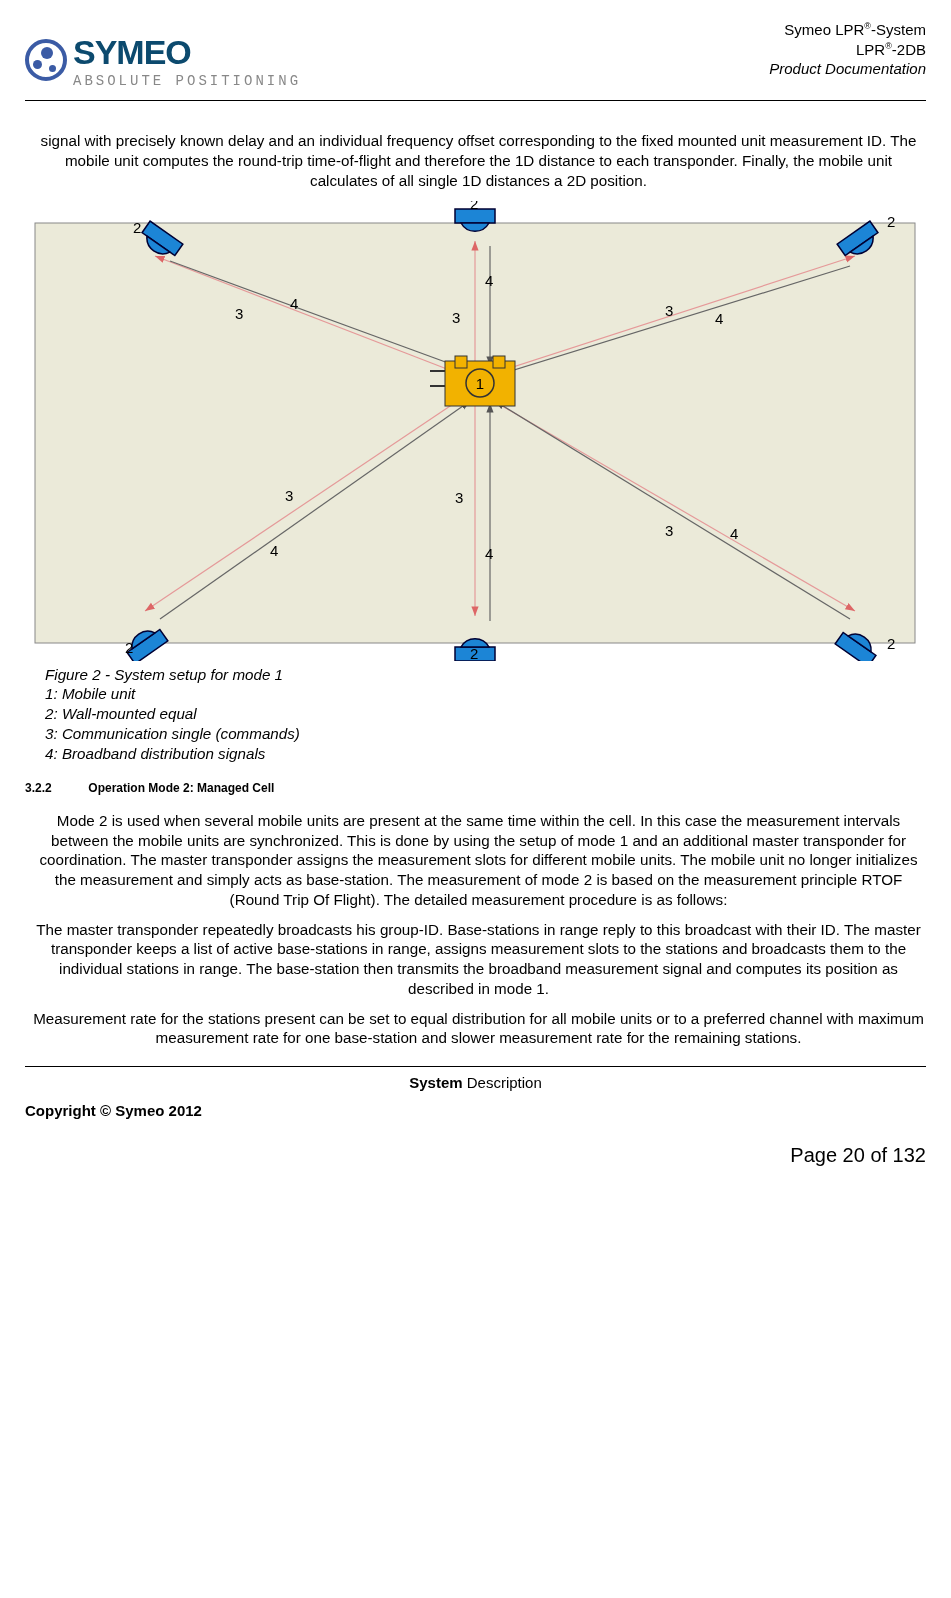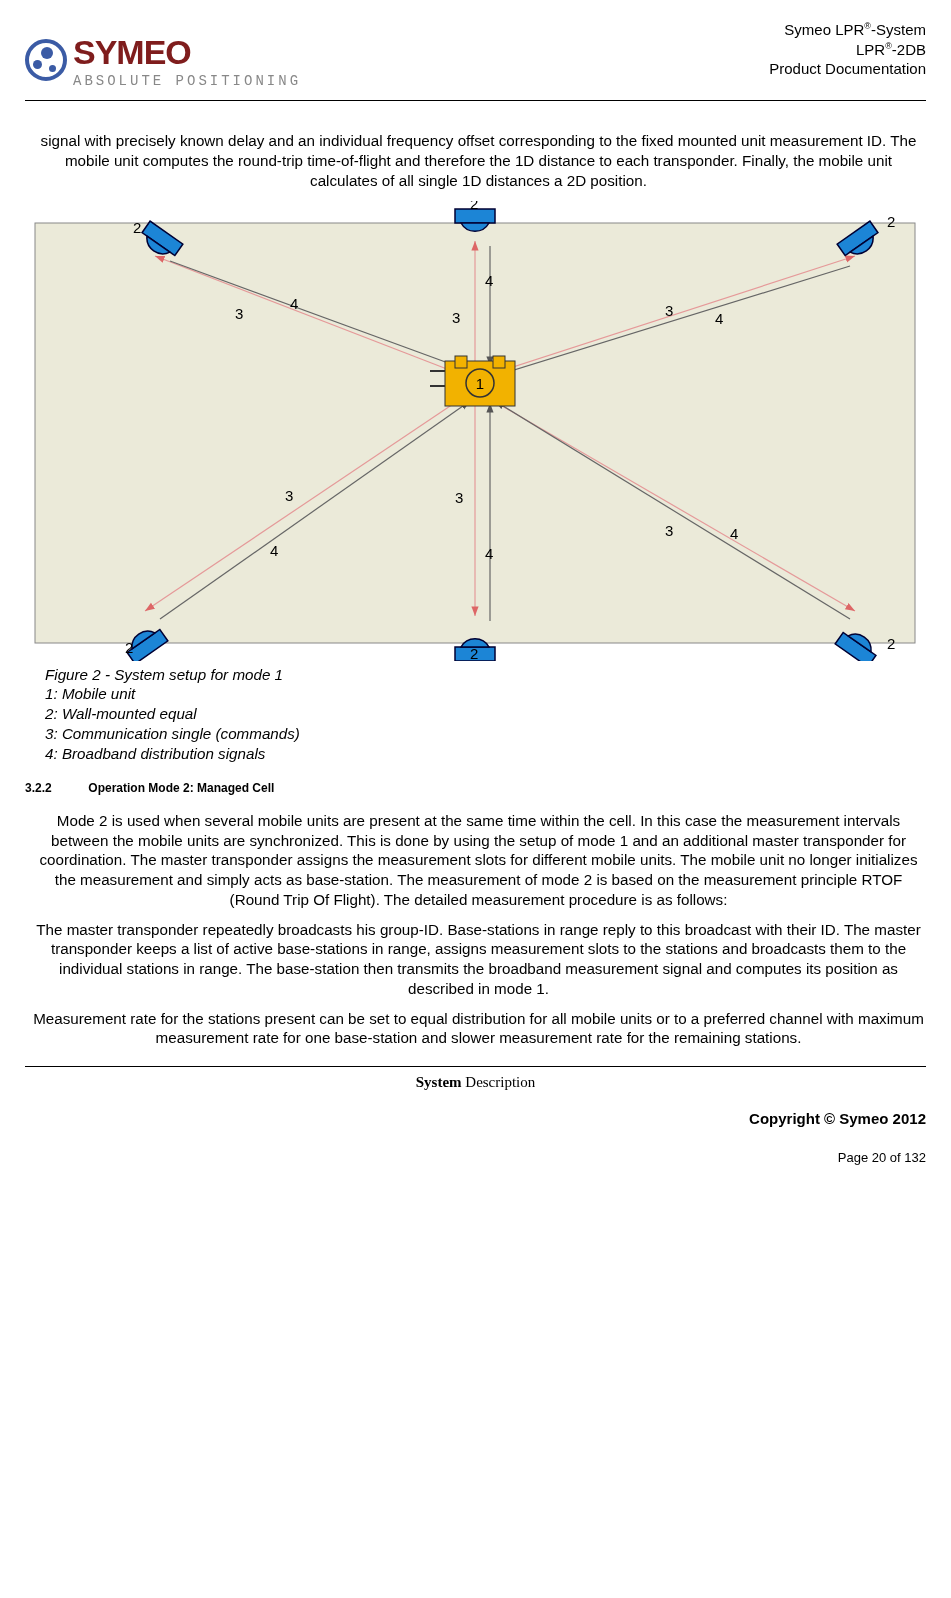--- a/index.html
+++ b/index.html
@@ -31,44 +31,44 @@
     width: 42px; height: 42px;
     border: 4px solid #3b5ba5;
     border-radius: 50%;
     position: relative;
     box-sizing: border-box;
   }
   .logo-c1 { position:absolute; width:12px;height:12px;border-radius:50%;background:#3b5ba5; left:12px; top:4px;}
   .logo-c2 { position:absolute; width:9px;height:9px;border-radius:50%;background:#3b5ba5; left:4px; top:17px;}
   .logo-c3 { position:absolute; width:7px;height:7px;border-radius:50%;background:#3b5ba5; left:20px; top:22px;}
   .logo-text { display:flex; flex-direction:column; }
-  .logo-name { font-size: 34px; font-weight: bold; color:#7f1d1d; letter-spacing:-1px; font-family: Arial Black, Arial, sans-serif;}
+  .logo-name { font-size: 34px; font-weight: bold; color:#0c4a6e; letter-spacing:-1px; font-family: Arial Black, Arial, sans-serif;}
   .logo-tag { font-size: 14px; letter-spacing: 3px; color:#888; margin-top:-2px;font-family:Liberation Mono, monospace;}
   .doc-meta { text-align: right; font-size: 15px; }
   .doc-meta .bold { font-weight: normal; }
   .doc-meta sup { font-size: 9px; }
-  .doc-meta .italic { }
+  .doc-meta .italic { font-style: italic; }
   hr.rule { border:none; border-top:1.5px solid #000; margin: 4px 0 30px 0;}
   hr.rule2 { border:none; border-top:1.5px solid #000; margin: 18px 0 6px 0;}
 
   p { margin: 0 0 10px 6px; text-align: center; }
 
   .fig-box {
     margin: 6px 0 4px 0;
   }
   .fig-box svg { display:block; }
 
   .fig-caption { font-style: italic; margin-top: 2px; line-height:1.3;margin-left:20px; }
 
   h3.sect { font-size: 12px; font-weight:bold; margin: 18px 0 14px 0;}
   h3.sect .num { display:inline-block; width:60px;}
 
-  .footer-center { text-align:center; font-size:15px; margin-top:2px;font-family:Liberation Serif, serif;}
-  .footer-left { font-size:15px; font-weight:bold; margin-top:16px;text-align:right;}
-  .footer-right { text-align:right; font-size:13px; margin-top:22px;}
+  .footer-center { text-align:center; font-size:15px; margin-top:2px;}
+  .footer-left { font-size:15px; font-weight:bold; margin-top:8px;}
+  .footer-right { text-align:right; font-size:20px; margin-top:22px;}
 </style>
 </head>
 <body>
 
 <div class="page">
 
   <div class="header">
     <div class="logo-block">
       <div class="logo-circle">
         <div class="logo-c1"></div>

